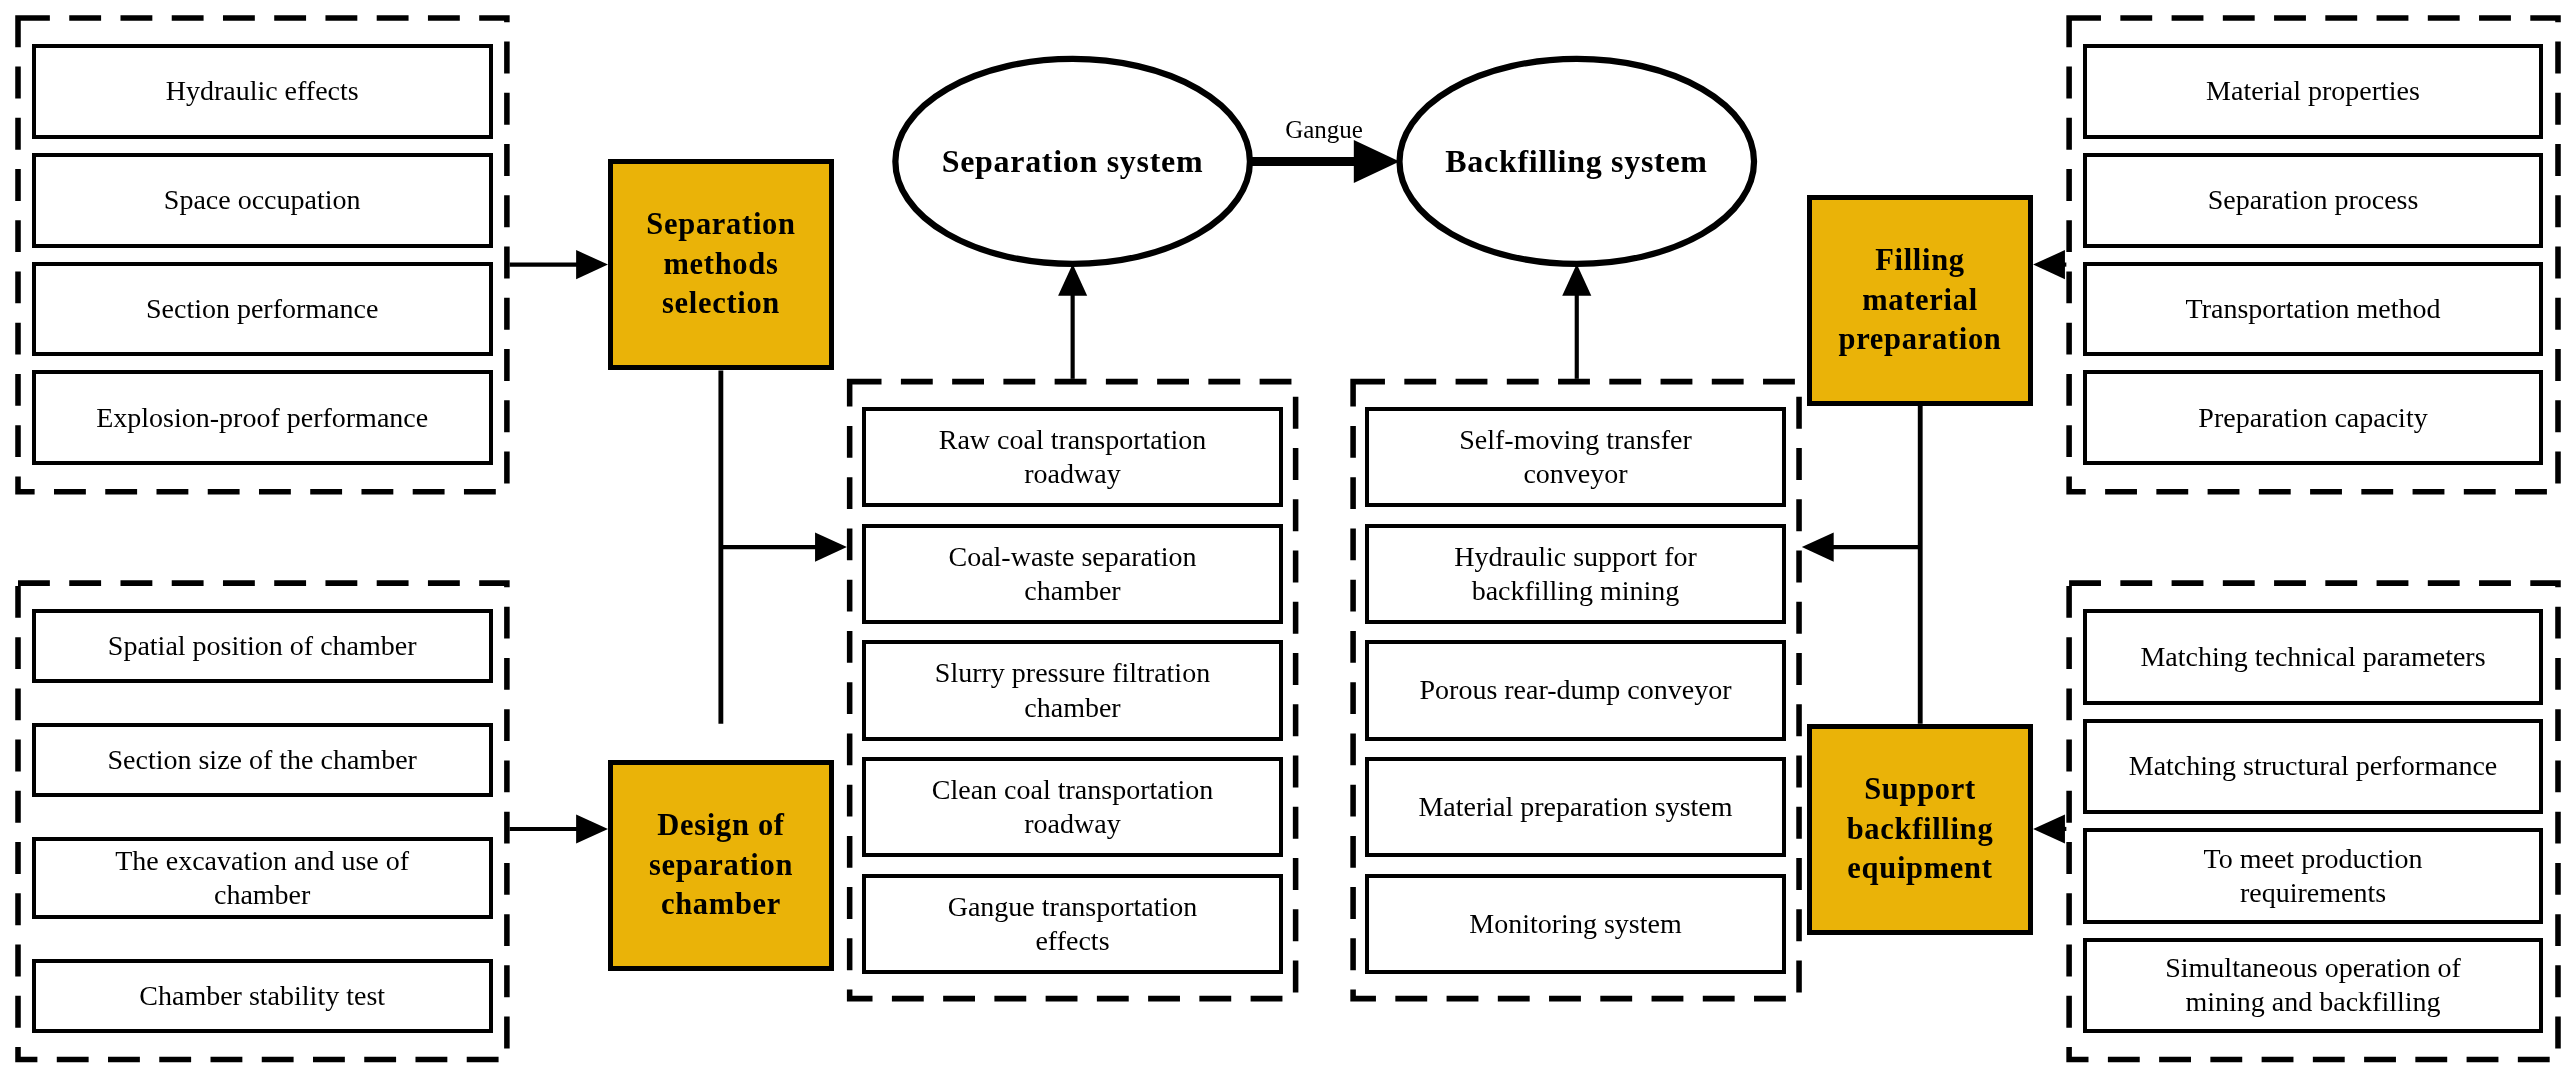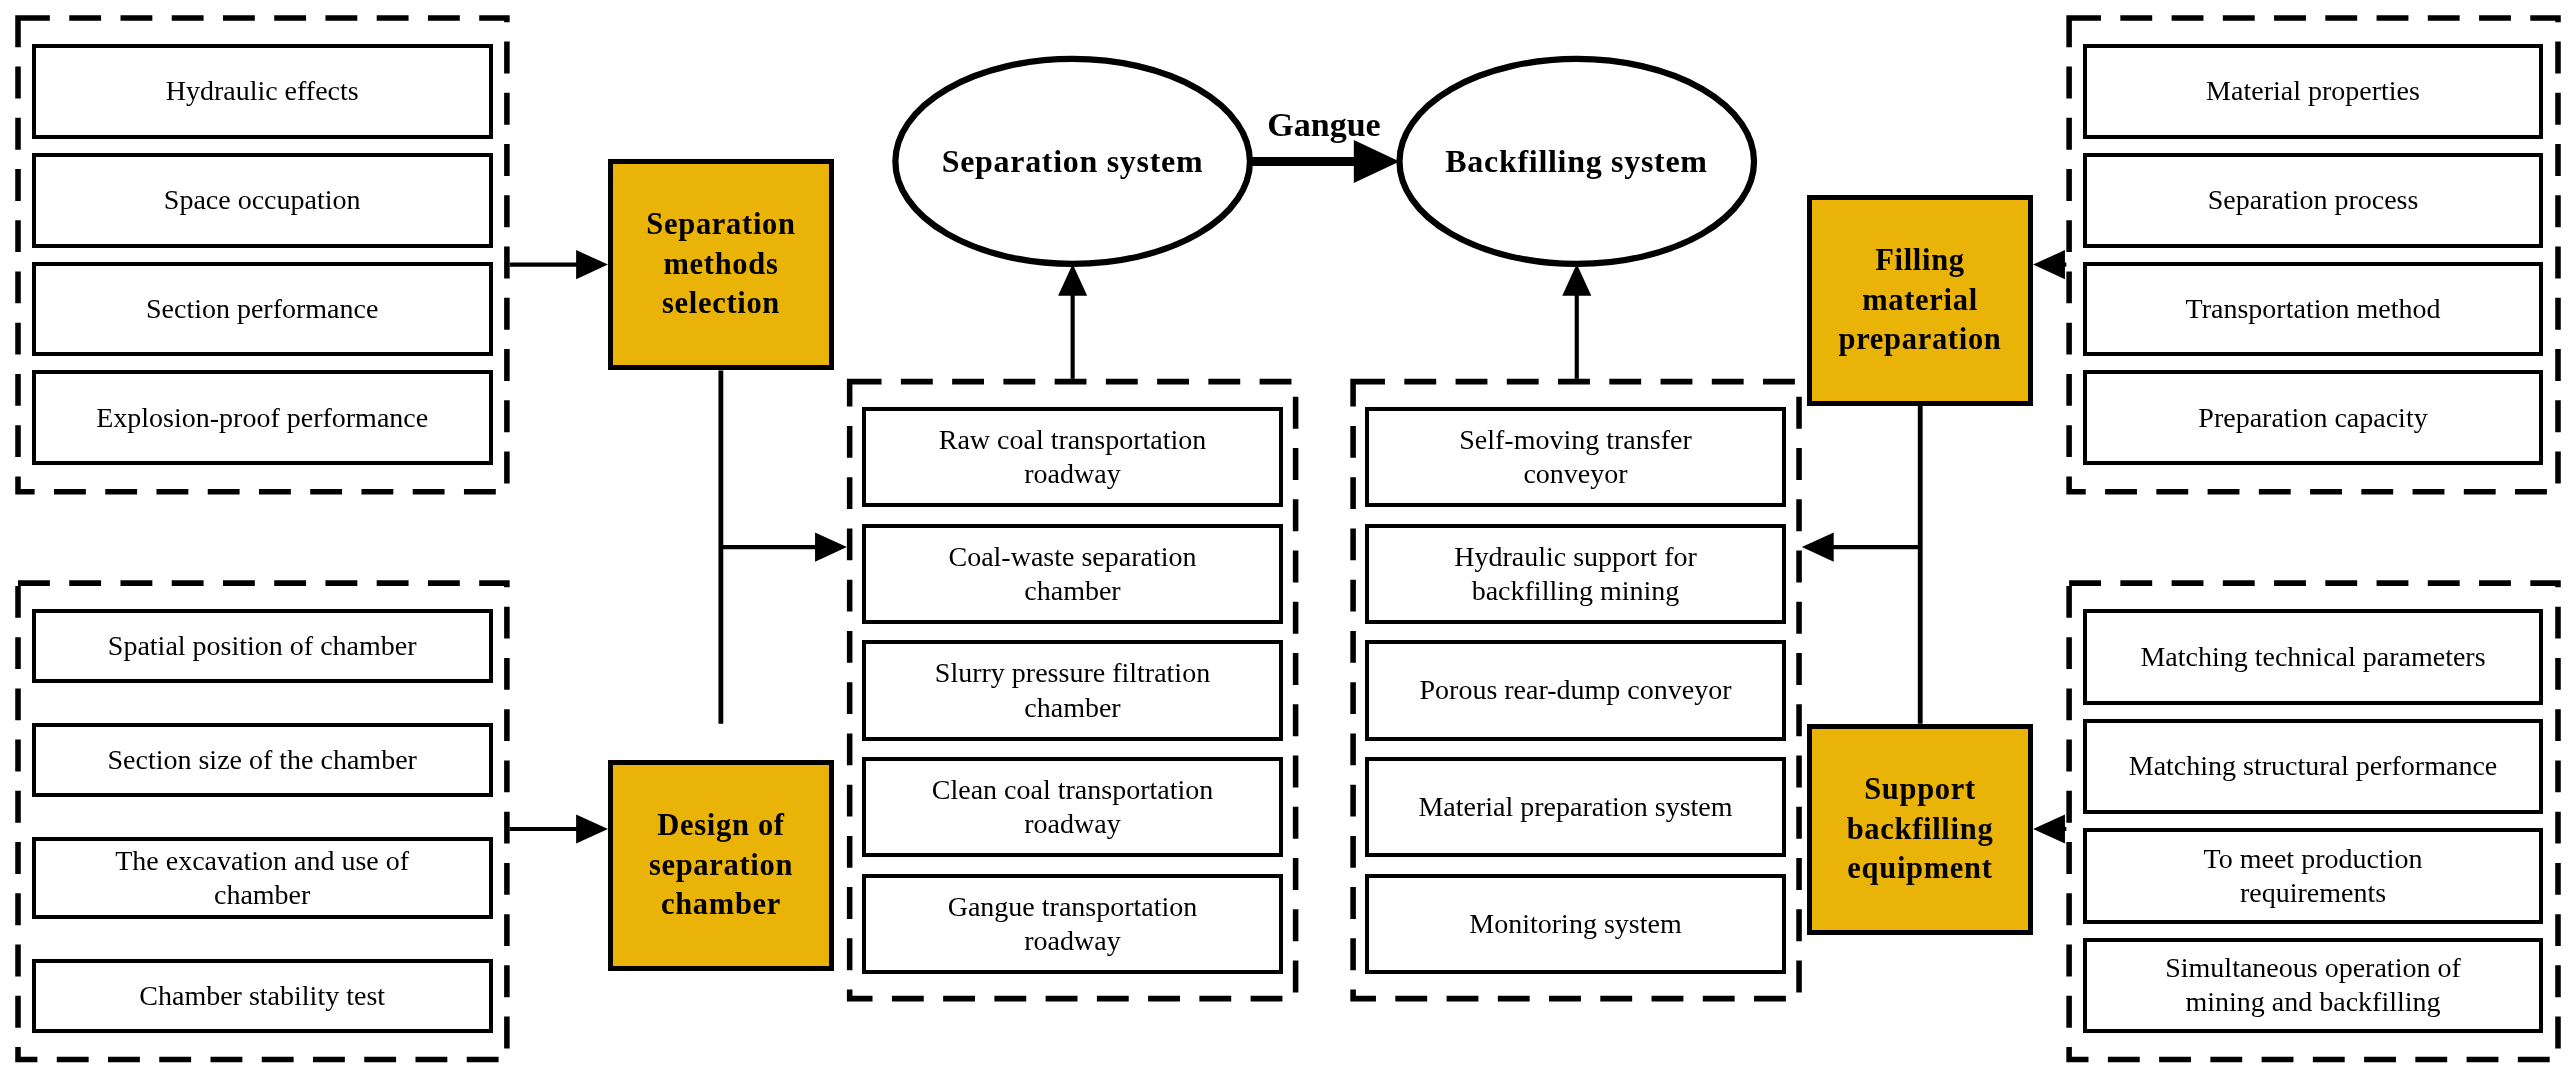--- a/index.html
+++ b/index.html
@@ -66,22 +66,22 @@
     text-align: right;
     font-size: 32px;
     font-weight: bold;
     letter-spacing: 0.7px;
   }
   .flow-label {
     position: absolute;
     display: flex;
     align-items: flex-end;
     justify-content: center;
-    font-size: 34px;
-    font-weight: bold;
+    font-size: 25px;
+    font-weight: normal;
   }
 </style>
 </head>
 <body>
 
 <div class="stage">
 
   <svg class="layer" viewBox="0 0 3720 1558" xmlns="http://www.w3.org/2000/svg">
 
     <rect x="26" y="26" width="706" height="684" fill="none" stroke="#000" stroke-width="8" stroke-dasharray="46 28"></rect>
@@ -162,21 +162,21 @@
   <div class="group center" style="left:847px; top:379px; width:451px; height:623px;">
     <div class="item">Raw coal transportation
 roadway</div>
     <div class="item">Coal-waste separation
 chamber</div>
     <div class="item">Slurry pressure filtration
 chamber</div>
     <div class="item">Clean coal transportation
 roadway</div>
     <div class="item">Gangue transportation
-roadway</div>
+effects</div>
   </div>
 
   <div class="group center" style="left:1350px; top:379px; width:451px; height:623px;">
     <div class="item">Self-moving transfer
 conveyor</div>
     <div class="item">Hydraulic support for
 backfilling mining</div>
     <div class="item">Porous rear-dump conveyor</div>
     <div class="item">Material preparation system</div>
     <div class="item">Monitoring system</div>

